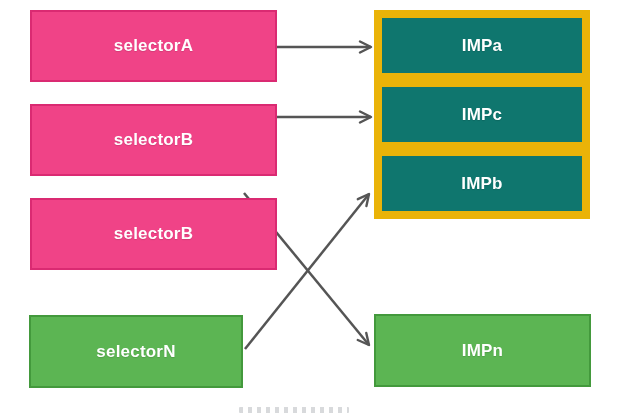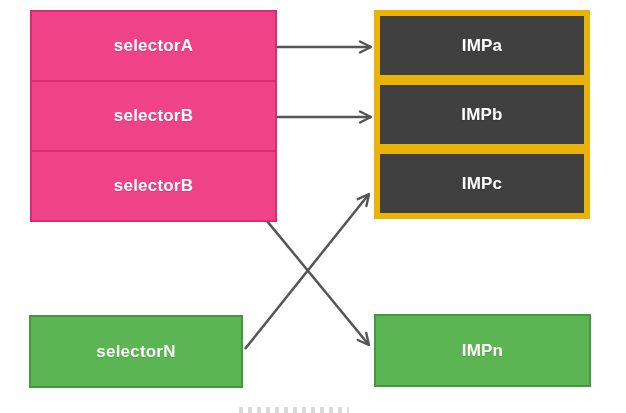--- a/index.html
+++ b/index.html
@@ -29,32 +29,32 @@
     font-weight: bold;
     font-size: 17px;
     letter-spacing: 0.2px;
     text-shadow: 0 1px 1px rgba(0,0,0,0.12);
   }
   .pink {
     background: #f04387;
     border: 2px solid #da2a72;
   }
   .blue {
-    background: #404040;
-    border: 6px solid #eab308;
+    background: #0f766e;
+    border: 8px solid #eab308;
   }
   .green {
     background: #5cb553;
     border: 2px solid #43993c;
   }
   .stack .node + .node {
     margin-top: -2px; 
     text-align: right;
   }
-  #left-stack  { left: 30px;  top: 10px;  width: 247px; }
+  #left-stack  { left: 30px;  top: 10px;  width: 247px; gap: 24px; }
   #right-stack { left: 374px; top: 10px;  width: 216px; }
   #left-stack .node  { height: 72px; }
   #right-stack .node { height: 71px; }
   #node-selectorN {
     position: absolute;
     left: 29px; top: 315px;
     width: 214px; height: 73px;
   }
   #node-IMPn {
     position: absolute;
@@ -108,24 +108,24 @@
     <div class="node pink">
       <span>selectorB</span>
     </div>
   </div>
 
   <div class="stack" id="right-stack">
     <div class="node blue">
       <span>IMPa</span>
     </div>
     <div class="node blue">
-      <span>IMPb</span>
+      <span>IMPc</span>
     </div>
     <div class="node blue">
-      <span>IMPc</span>
+      <span>IMPb</span>
     </div>
   </div>
 
   <div class="node green" id="node-selectorN">
     <span>selectorN</span>
   </div>
   <div class="node green" id="node-IMPn">
     <span>IMPn</span>
   </div>
 

